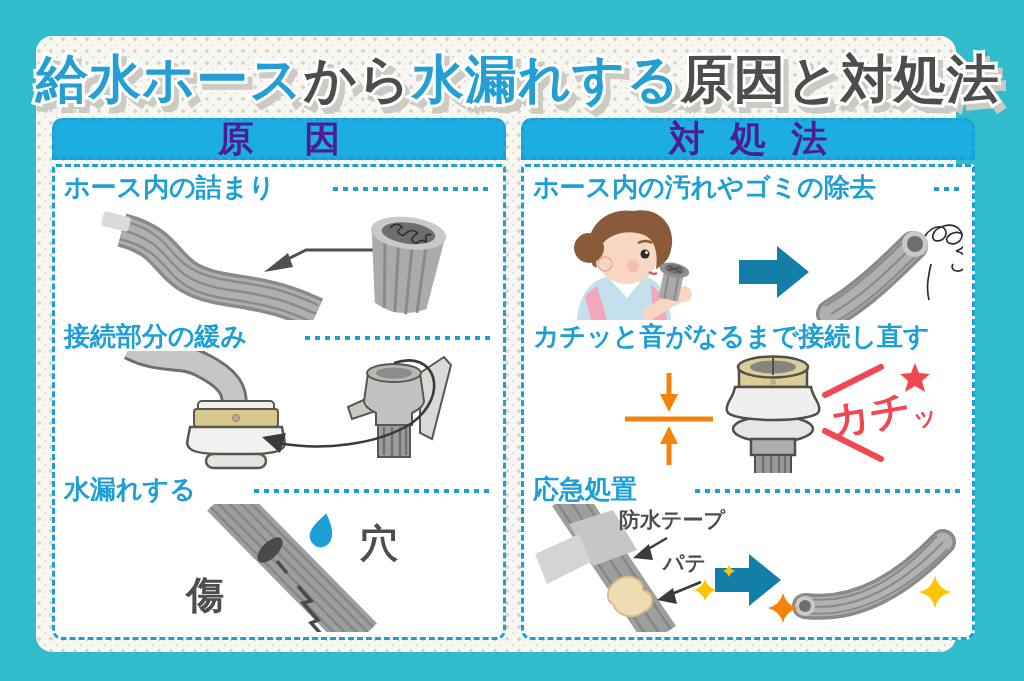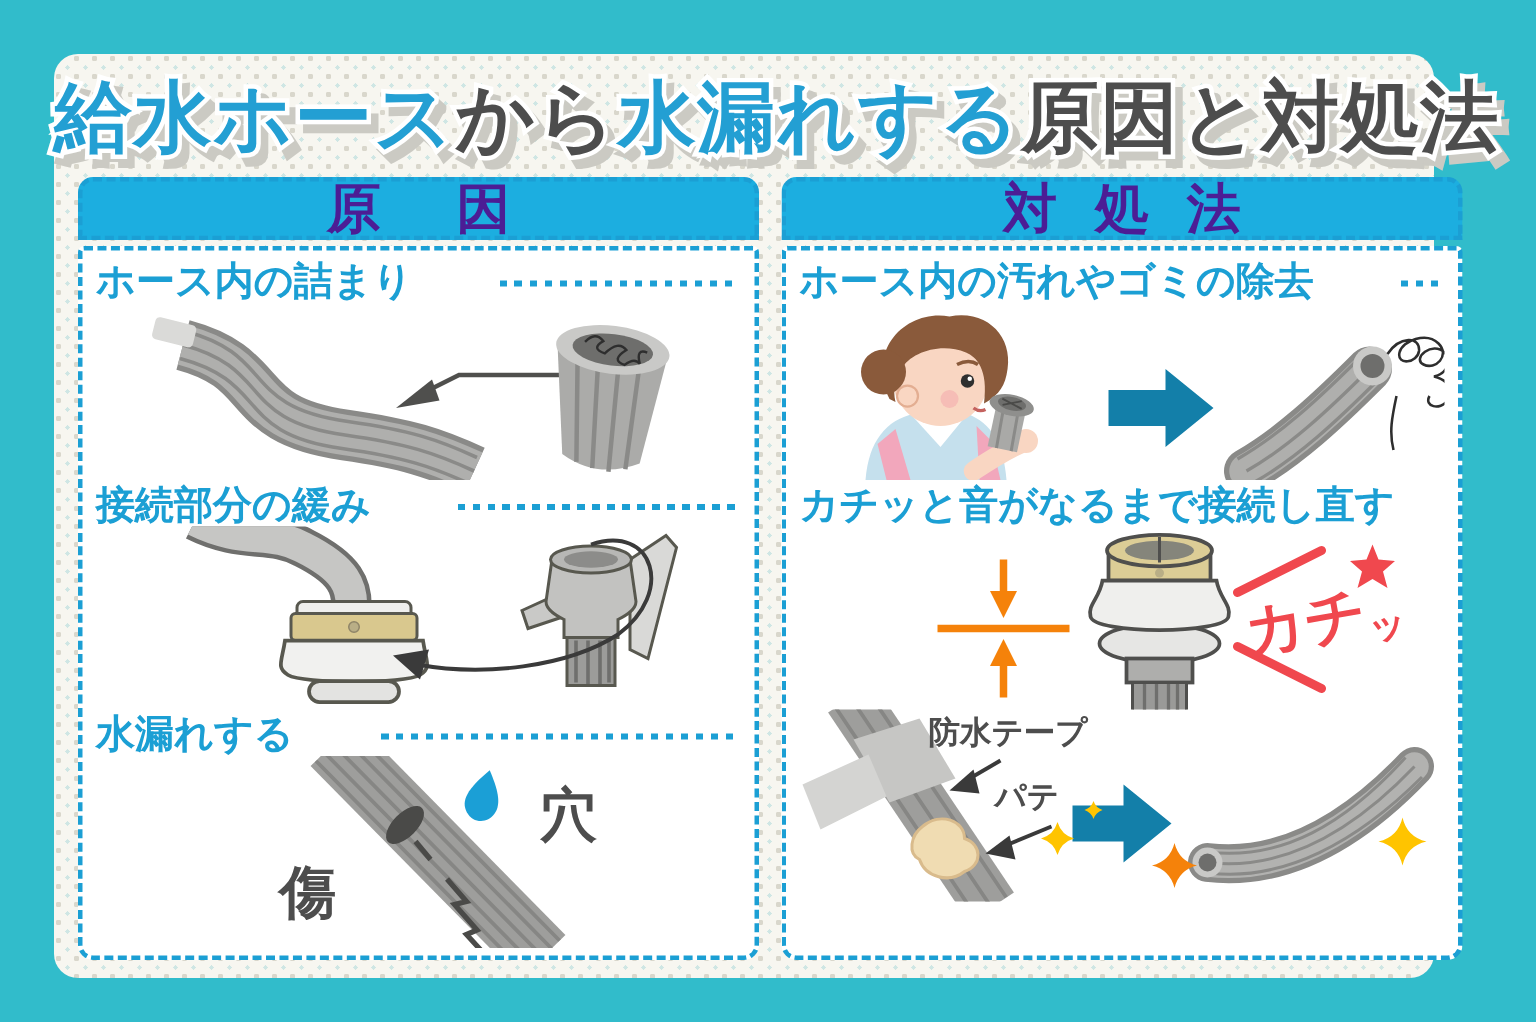--- a/index.html
+++ b/index.html
@@ -248,20 +248,24 @@
           </g>
           <g stroke="#F0484E" stroke-width="6" stroke-linecap="round">
             <path d="M292,44 L348,16"></path>
             <path d="M292,80 L348,108"></path>
           </g>
           <polygon points="382,12 386,22 397,23 389,30 392,41 382,35 372,41 375,30 367,23 378,22" fill="#F0484E"></polygon>
         </svg>
         <span class="kachi"><span class="main">カチ</span><span class="small">ッ</span></span>
       </div>
 
+      <div class="sec-head">
+        <span class="sec-title">応急処置</span>
+        <span class="leader"></span>
+      </div>
       <div class="illo h128">
         <svg width="430" height="128" viewBox="0 0 430 128">
           <g>
             <path d="M34,-8 L128,132" stroke="#9E9E9C" stroke-width="36"></path>
             <path d="M43.8,-14.8 L137.8,125.2 M34,-8 L128,132 M24.2,-1.2 L118.2,138.8" stroke="#868684" stroke-width="2.5"></path>
             <polygon points="36,20 80,6 104,46 60,62" fill="#C6C6C4"></polygon>
             <polygon points="2,50 46,30 58,58 14,80" fill="#D4D4D2"></polygon>
             <path d="M82,78 C94,68 110,74 110,86 C122,90 122,104 110,108 C100,116 84,112 80,100 C72,96 74,84 82,78 Z" fill="#F0DCB2" stroke="#D9BB8C" stroke-width="2"></path>
           </g>
           <g stroke="#3A3A3A" stroke-width="2.6">

